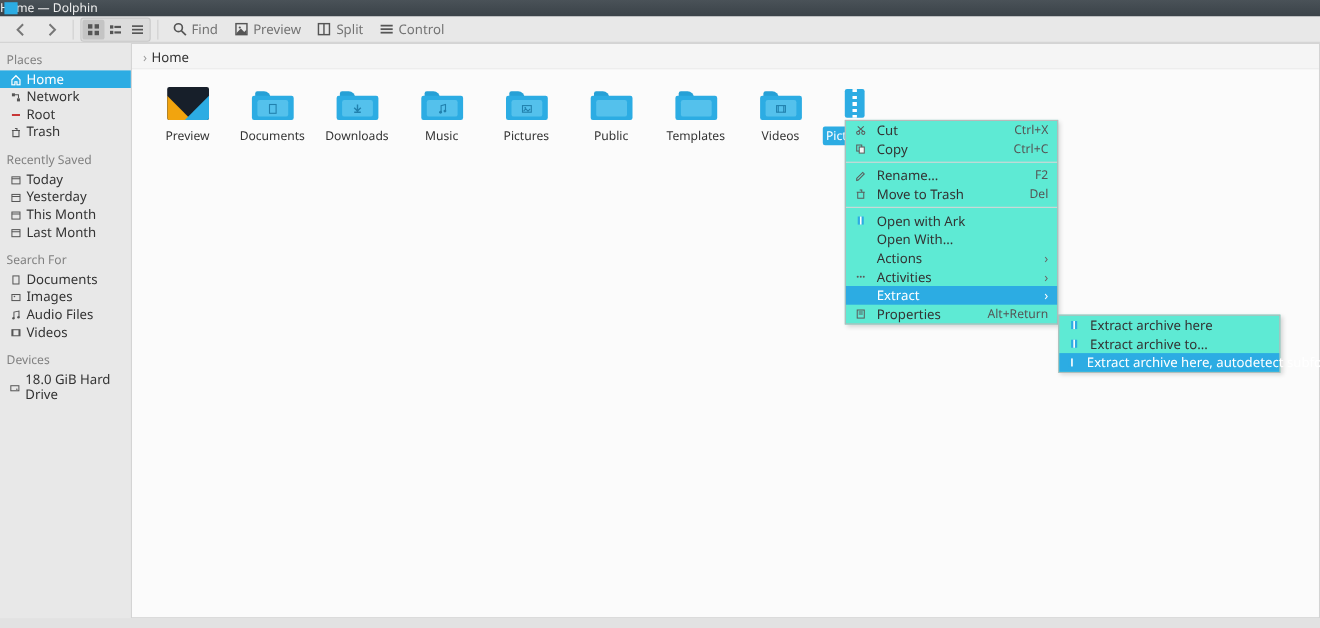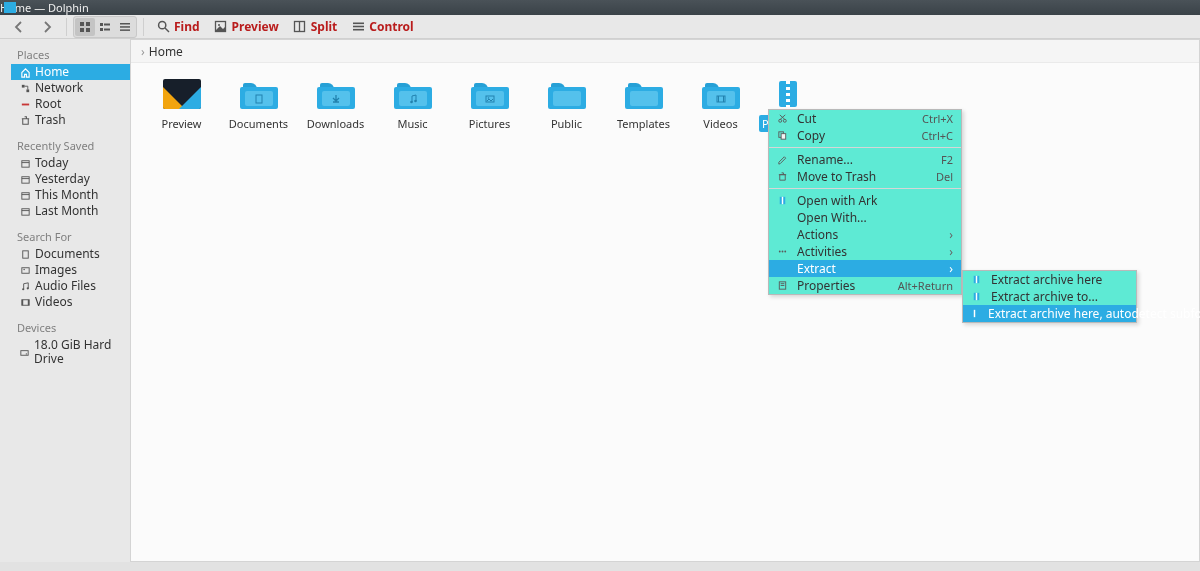--- a/index.html
+++ b/index.html
@@ -4,30 +4,30 @@
 <style>
   * { box-sizing: border-box; margin: 0; padding: 0; font-family: "Noto Sans", "Segoe UI", "DejaVu Sans", sans-serif; }
   body { width: 1200px; height: 571px; background: #e8e8e8; font-size: 12px; color: #2a2a2a; overflow: hidden; position: relative; }
 
   
   .titlebar { height: 15px; background: linear-gradient(#4a5258,#3a4248); display:flex; align-items:center; justify-content:flex-start; color:#eee; font-size:11px; }
   .titlebar .appicon { position:absolute; left:4px; top:2px; width:12px; height:11px; background:#2cace3; }
 
   
   .toolbar { height: 24px; background:#e8e8e8; border-bottom:1px solid #d0d0d0; display:flex; align-items:center; padding:0 6px; gap:2px; }
-  .tbtn { display:flex; align-items:center; gap:4px; padding:2px 6px; border-radius:3px; cursor:pointer; color:#b91c1c;font-weight:bold; }
+  .tbtn { display:flex; align-items:center; gap:4px; padding:2px 6px; border-radius:3px; cursor:pointer; color:#737373; }
   .tbtn .ico { width:14px; height:14px; display:flex; align-items:center; justify-content:center; }
   .vsep { width:1px; height:18px; background:#cfcfcf; margin:0 4px; }
   .viewgroup { display:flex; background:#dcdcdc; border:1px solid #c8c8c8; border-radius:3px; padding:1px; }
   .viewgroup .vbt { width:20px; height:18px; display:flex; align-items:center; justify-content:center; border-radius:2px; cursor:pointer; }
   .viewgroup .vbt.active { background:#c4c4c4; }
   svg { display:block; }
 
   
-  .mainrow { display:flex; position:absolute; top:39px; left:0; right:0; bottom:9px;margin-left:11px; }
+  .mainrow { display:flex; position:absolute; top:39px; left:0; right:0; bottom:9px; }
 
   
   .sidebar { width:120px; background:#e8e8e8; border-right:1px solid #d4d4d4; padding-top:4px; overflow:hidden; }
   .sb-head { font-size:11px; color:#808080; padding:4px 6px 2px 6px; }
   .sb-item { display:flex; align-items:center; gap:4px; padding:1px 6px 1px 8px; font-size:12px; color:#333; cursor:pointer; line-height:14px; }
   .sb-item.active { background:#2cace3; color:#fff; }
   .sb-item .sbi { width:12px; height:12px; display:flex; align-items:center; justify-content:center; }
 
   
   .content { flex:1; background:#f5f5f5; display:flex; flex-direction:column; border:1px solid #d4d4d4; border-left:none; }
@@ -62,21 +62,21 @@
   .menu .mrow.sel { background:#2cace3; color:#fff; }
   .menu .mrow .micon{ width:14px; display:flex; justify-content:center; color:#5a5a5a; }
   .menu .mrow.sel .micon{ color:#fff; }
   .menu .mrow .mlabel{ flex:1; white-space:nowrap;}
   .menu .mrow .mshort{ color:#555; padding-left:14px; font-size:11px; }
   .menu .mrow .msub  { color:#666; }
   .menu .mrow.sel .msub{ color:#fff; }
   .menu .msep { height:1px; background:#d6d6d6; margin:3px 0; }
 
   .menu.ctx1 { top:109px; left:768px; width:194px; }
-  .menu.ctx2 { top:270px; left:962px; width:175px; }
+  .menu.ctx2 { top:286px; left:962px; width:202px; }
 
 </style>
 </head>
 <body>
 
 <div class="titlebar">
   <div class="appicon"></div>
   <span>Home — Dolphin</span>
 </div>
 

